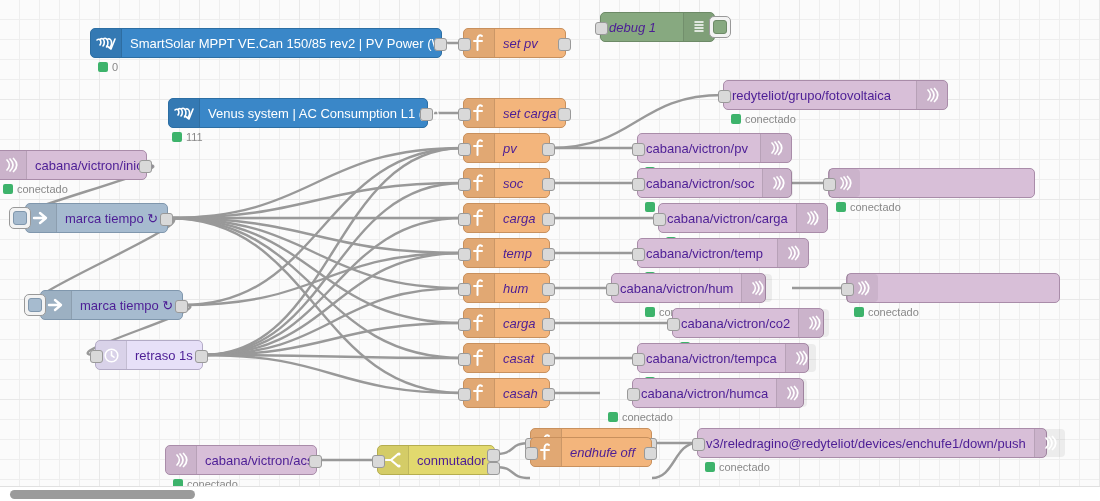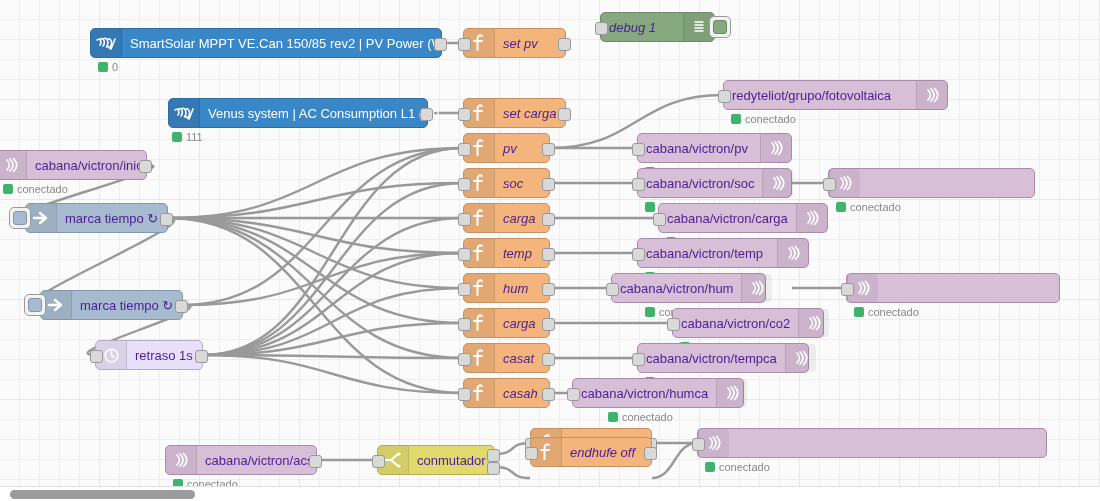--- a/index.html
+++ b/index.html
@@ -525,21 +525,21 @@
           <svg class="gly" width="16" height="16" viewBox="0 0 16 16">
             <path d="M4 3 C7 6 7 10 4 13 M7 2 C11 6 11 10 7 14 M10.5 1.5 C15 6 15 10 10.5 14.5" stroke="#fff" stroke-width="1.7" fill="none" stroke-linecap="round"></path>
           </svg>
         </div>
         <div class="port in"></div>
       </div>
       <div class="status" style="left: 645px; top: 376px;">
         <span class="dot green" style="background: rgb(61, 179, 107);"></span>
         <span>conectado</span>
       </div>
-      <div class="node n-mqtt" style="left: 572px; top: 378px; width: 172px;">
+      <div class="node n-mqtt" style="left: 632px; top: 378px; width: 172px;">
         <div class="lbl">cabana/victron/humca</div>
         <div class="iconbox right">
           <svg class="gly" width="16" height="16" viewBox="0 0 16 16">
             <path d="M4 3 C7 6 7 10 4 13 M7 2 C11 6 11 10 7 14 M10.5 1.5 C15 6 15 10 10.5 14.5" stroke="#fff" stroke-width="1.7" fill="none" stroke-linecap="round"></path>
           </svg>
         </div>
         <div class="port in"></div>
       </div>
       <div class="status" style="left: 608px; top: 411px;">
         <span class="dot green" style="background: rgb(61, 179, 107);"></span>
@@ -587,20 +587,21 @@
           <svg class="gly" width="16" height="20" viewBox="0 0 16 20">
             <path d="M11 3 C9 1.5 6.5 2.5 6.5 6 L6.5 17" stroke="#fff" stroke-width="2" fill="none" stroke-linecap="round"></path>
             <path d="M3 8 L11 8" stroke="#fff" stroke-width="2" fill="none" stroke-linecap="round"></path>
           </svg>
         </div>
         <div class="lbl">endhufe off</div>
         <div class="port in"></div>
         <div class="port out"></div>
       </div>
       <div class="node n-mqtt" style="left: 697px; top: 428px; width: 350px;">
+        <div class="lbl">v3/reledragino@redyteliot/devices/enchufe1/down/push</div>
         <div class="iconbox right">
           <svg class="gly" width="16" height="16" viewBox="0 0 16 16">
             <path d="M4 3 C7 6 7 10 4 13 M7 2 C11 6 11 10 7 14 M10.5 1.5 C15 6 15 10 10.5 14.5" stroke="#fff" stroke-width="1.7" fill="none" stroke-linecap="round"></path>
           </svg>
         </div>
         <div class="port in"></div>
       </div>
       <div class="status" style="left: 705px; top: 461px;">
         <span class="dot green" style="background: rgb(61, 179, 107);"></span>
         <span>conectado</span>

